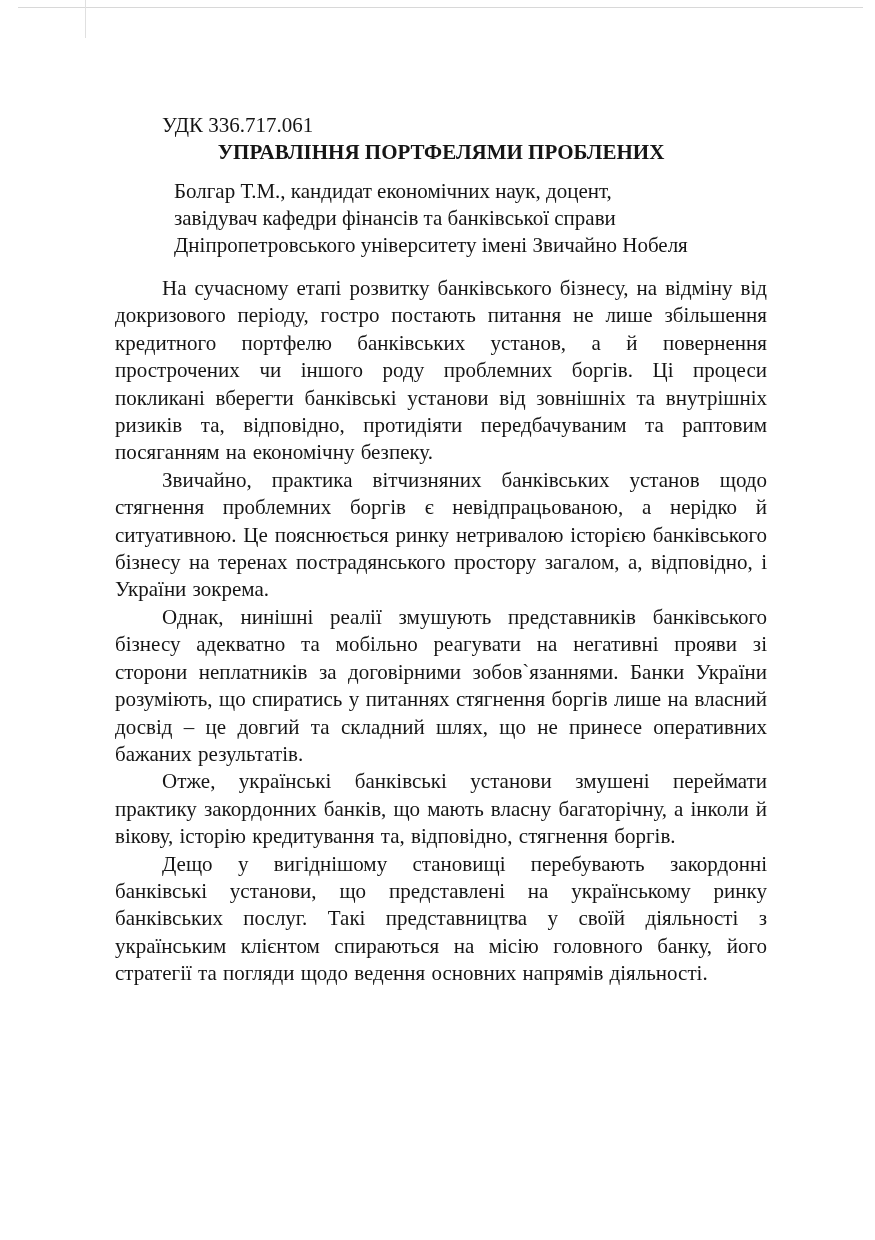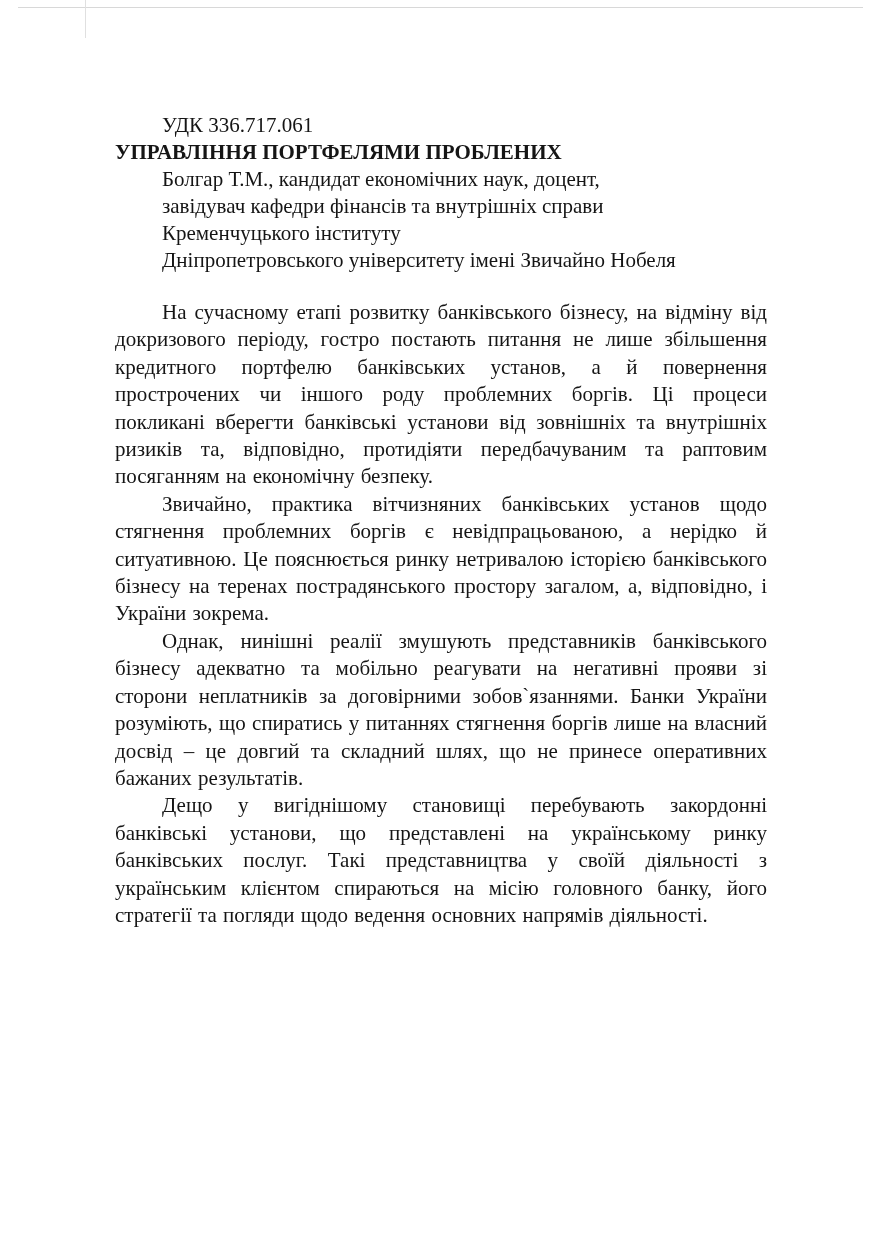--- a/index.html
+++ b/index.html
@@ -42,34 +42,34 @@
     width: 652px;
     font-size: 21px;
     line-height: 27px;
   }
   .udc {
     padding-left: 47px;
     margin: 0 0 0 0;
   }
   .title {
     font-weight: bold;
-    text-align: left;
+    text-align: center;
     margin: 0;
     line-height: 27px;
   }
   .author-block {
     padding-left: 47px;
-    margin: 0;
+    margin: 12px;
   }
   .author-line {
     margin: 0;
     line-height: 27px;
   }
   .body-text {
-    margin-top: 25px;
+    margin-top: 16px;
   }
   .body-text p {
     margin: 0;
     text-align: justify;
     text-indent: 47px;
     line-height: 27.4px;
     word-spacing: 1px;
   }
 </style>
 </head>
@@ -80,26 +80,26 @@
   <div class="scan-line-left"></div>
 
   <div class="content">
 
     <div class="udc">УДК 336.717.061</div>
 
     <div class="title">УПРАВЛІННЯ ПОРТФЕЛЯМИ ПРОБЛЕНИХ</div>
 
     <div class="author-block">
       <div class="author-line">Болгар Т.М., кандидат економічних наук, доцент,</div>
-      <div class="author-line">завідувач кафедри фінансів та внутрішніх справи</div>
-      <div class="author-line">Кременчуцького інституту</div>
+      <div class="author-line">завідувач кафедри фінансів та банківської справи</div>
       <div class="author-line">Дніпропетровського університету імені Звичайно Нобеля</div>
     </div>
 
     <div class="body-text">
       <p>На сучасному етапі розвитку банківського бізнесу, на відміну від докризового періоду, гостро постають питання не лише збільшення кредитного портфелю банківських установ, а й повернення прострочених чи іншого роду проблемних боргів. Ці процеси покликані вберегти банківські установи від зовнішніх та внутрішніх ризиків та, відповідно, протидіяти передбачуваним та раптовим посяганням на економічну безпеку.</p>
       <p>Звичайно, практика вітчизняних банківських установ щодо стягнення проблемних боргів є невідпрацьованою, а нерідко й ситуативною. Це пояснюється ринку нетривалою історією банківського бізнесу на теренах пострадянського простору загалом, а, відповідно, і України зокрема.</p>
       <p>Однак, нинішні реалії змушують представників банківського бізнесу адекватно та мобільно реагувати на негативні прояви зі сторони неплатників за договірними зобов`язаннями. Банки України розуміють, що спиратись у питаннях стягнення боргів лише на власний досвід – це довгий та складний шлях, що не принесе оперативних бажаних результатів.</p>
+      <p>Отже, українські банківські установи змушені переймати практику закордонних банків, що мають власну багаторічну, а інколи й вікову, історію кредитування та, відповідно, стягнення боргів.</p>
       <p>Дещо у вигіднішому становищі перебувають закордонні банківські установи, що представлені на українському ринку банківських послуг. Такі представництва у своїй діяльності з українським клієнтом спираються на місію головного банку, його стратегії та погляди щодо ведення основних напрямів діяльності.</p>
     </div>
 
   </div>
 </div>
 
 </body></html>

